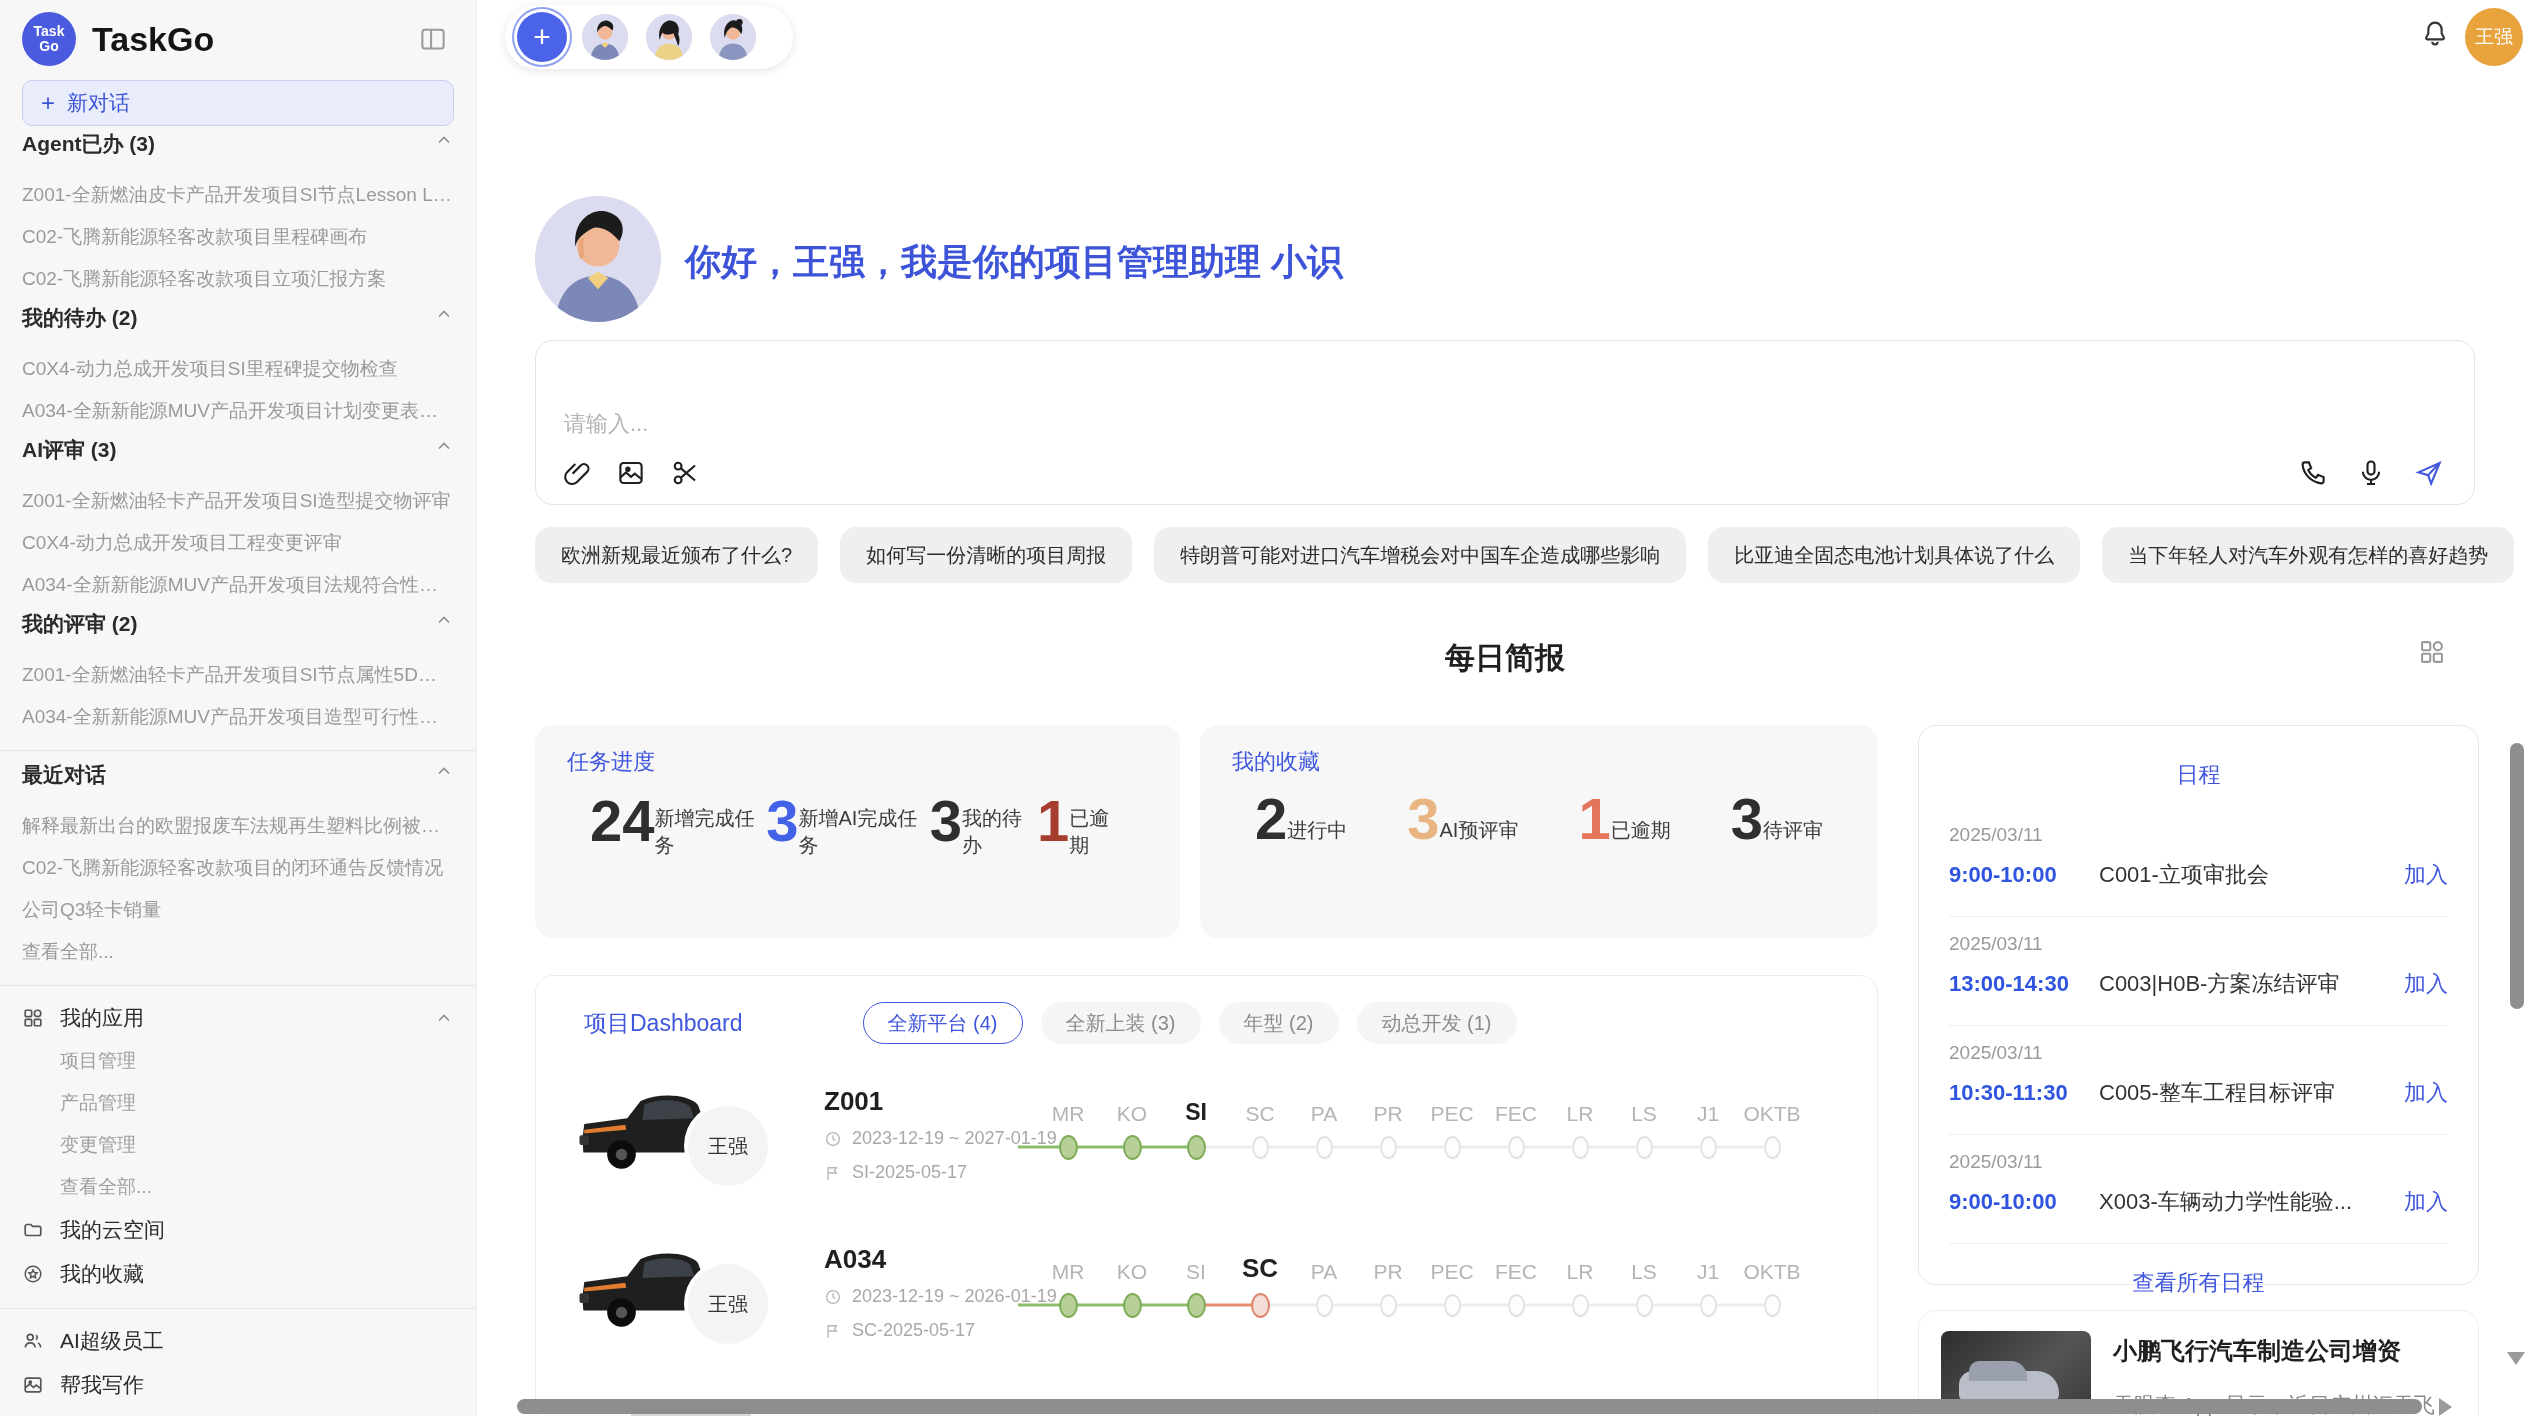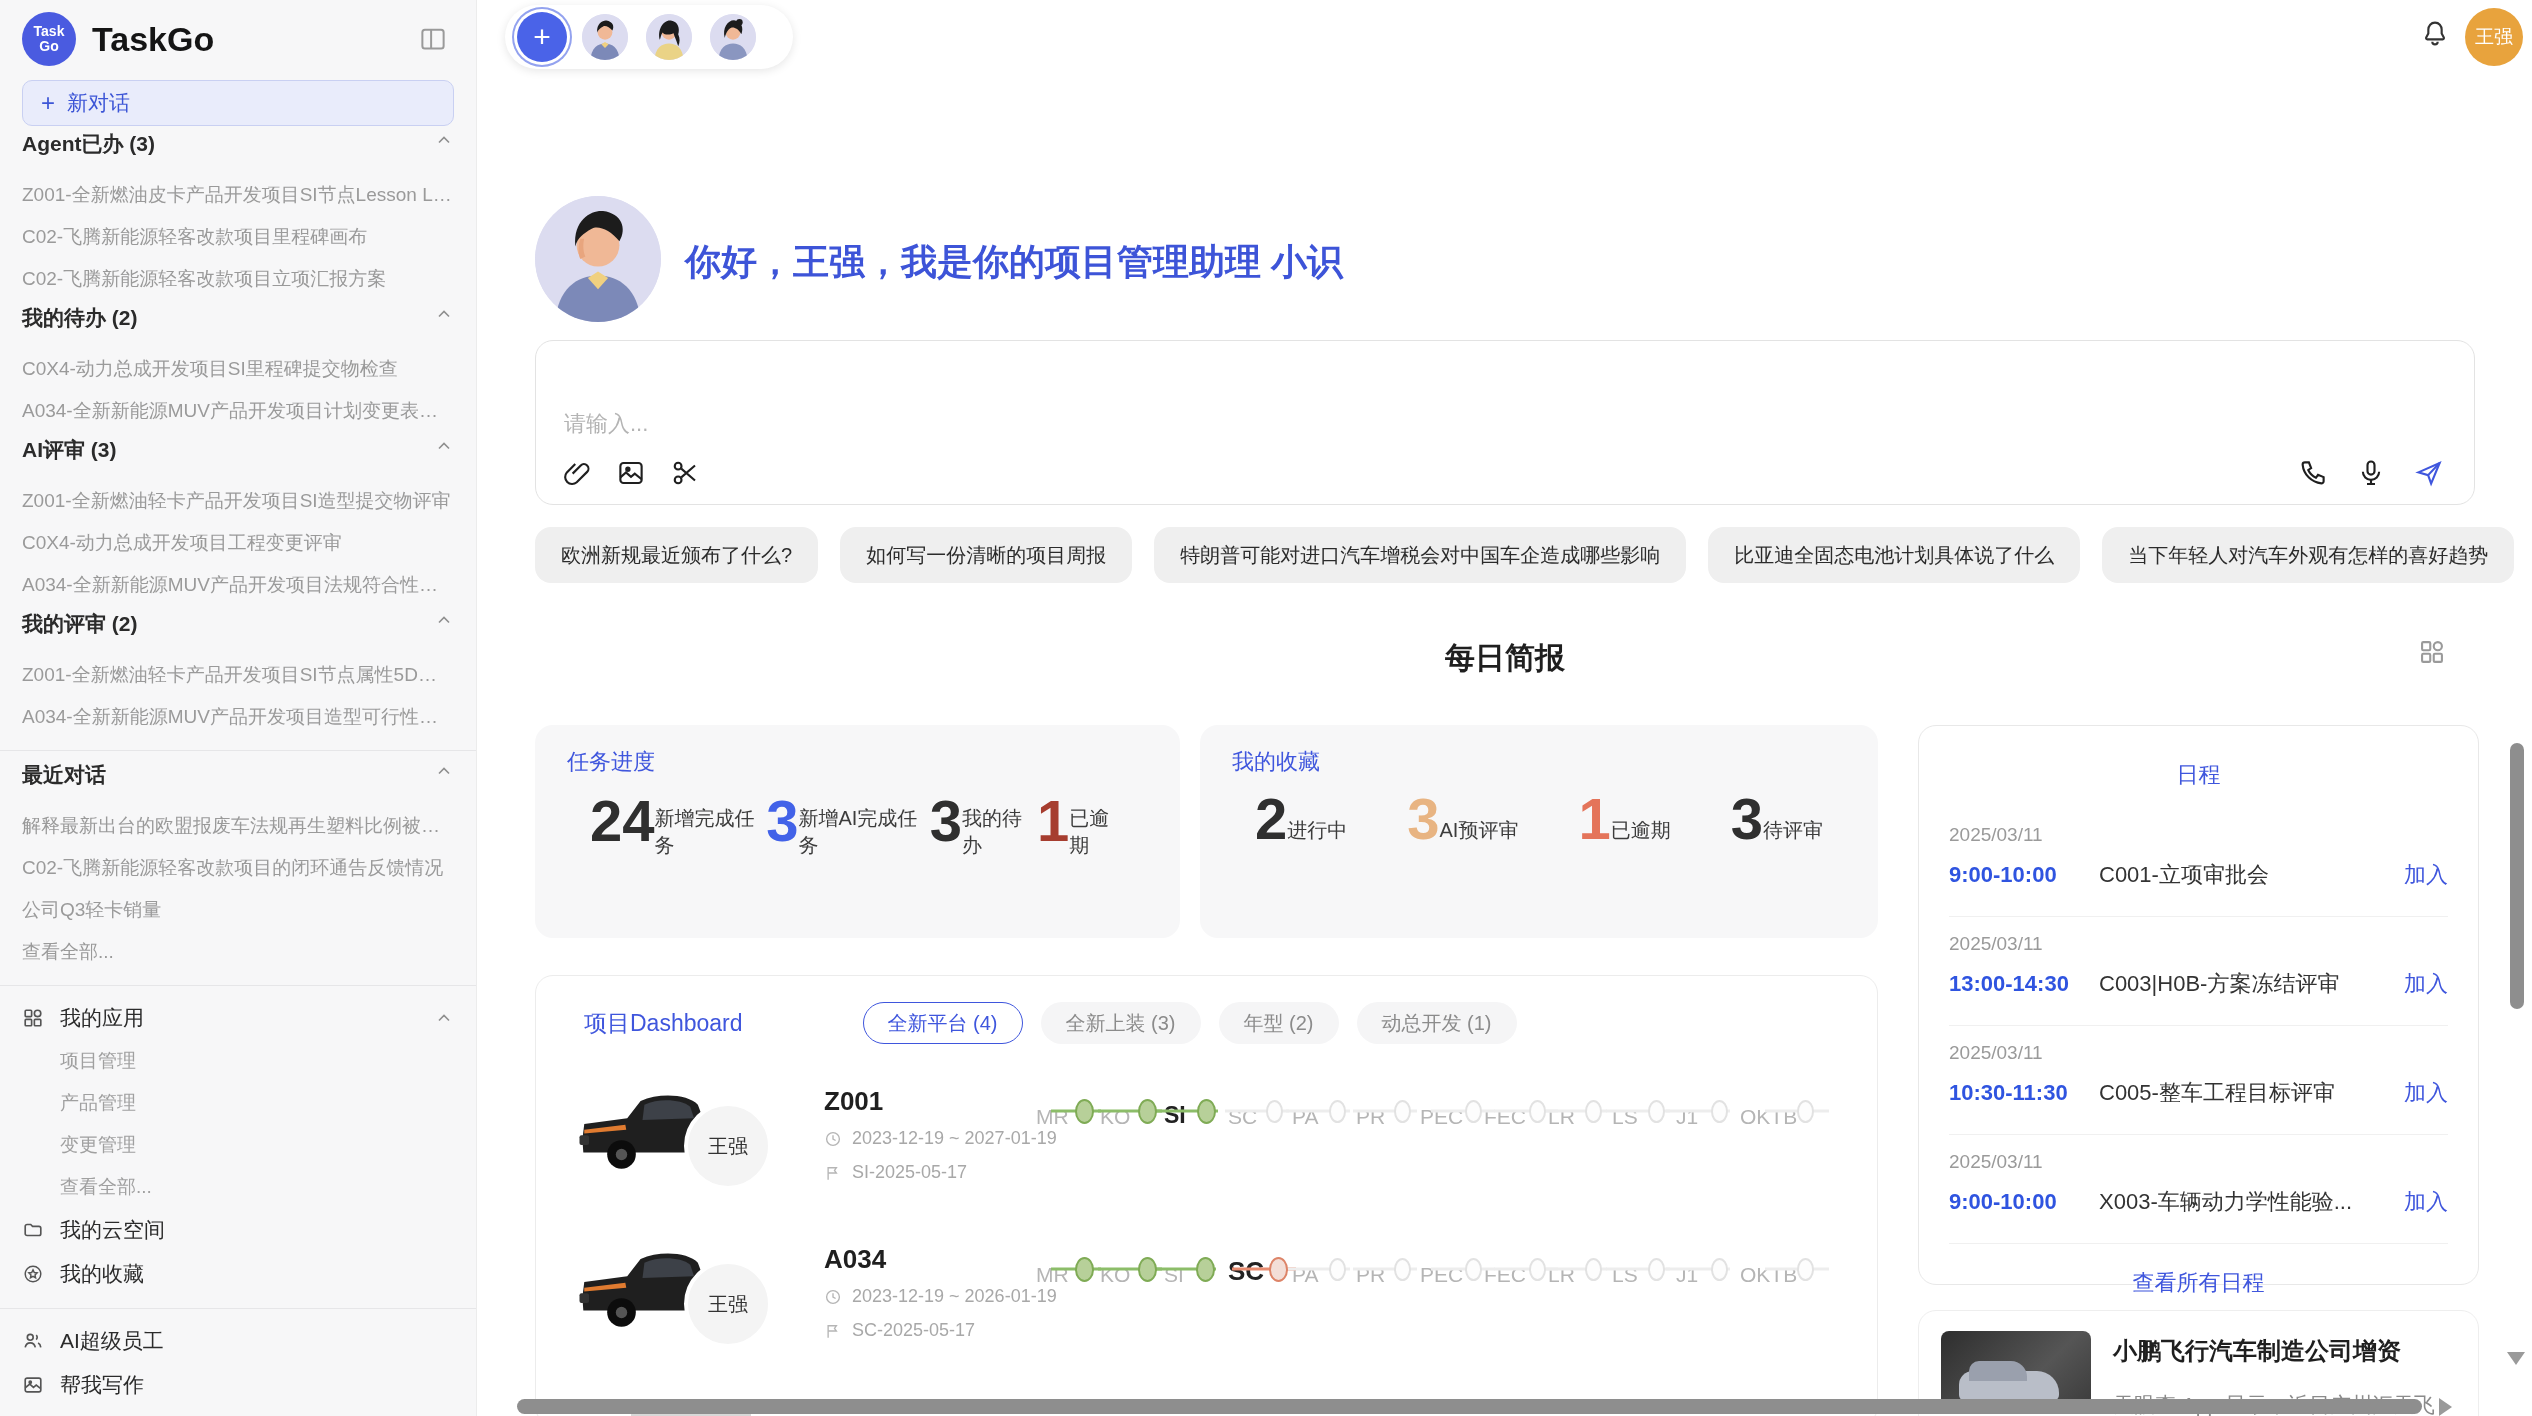--- a/index.html
+++ b/index.html
@@ -100,21 +100,21 @@
   .truck { position:absolute; left:30px; top:-4px; width:195px; height:105px; }
   .owner-badge { position:absolute; left:148px; top:18px; width:88px; height:88px; border-radius:50%;
     background:#f4f4f4; border:4px solid #fff; display:flex; align-items:center; justify-content:center;
     font-size:20px; color:#333; }
   .proj-code { position:absolute; left:288px; top:2px; font-size:26px; font-weight:700; color:#1f1f1f; }
   .proj-meta { position:absolute; left:288px; top:44px; display:flex; align-items:center; gap:10px;
     font-size:18px; color:#a8a8a8; }
   .proj-meta.m2 { top:78px; }
   .proj-meta .mic { width:18px; height:18px; color:#b5b5b5; }
   .ms-track { position:absolute; left:500px; top:6px; display:flex; }
-  .ms-col { width:64px; display:flex; flex-direction:row; align-items:center; }
+  .ms-col { width:64px; display:flex; flex-direction:column; align-items:center; }
   .ms-label { height:36px; display:flex; align-items:flex-end; font-size:21px; color:#b5b5b5; }
   .ms-col.cur .ms-label { color:#222; font-weight:700; font-size:23px; }
   .ms-col.cur-big .ms-label { font-size:26px; }
   .ms-dotbox { position:relative; height:42px; width:100%; display:flex; align-items:center; justify-content:center; }
   .ms-dotbox::before { content:""; position:absolute; left:-32px; width:64px; top:50%; height:3px;
     background:#ededed; transform:translateY(-50%); }
   .ms-col.first .ms-dotbox::before { left:-18px; width:50px; }
   .ms-col.seg-green .ms-dotbox::before { background:#8cbd69; }
   .ms-col.seg-red .ms-dotbox::before { background:#e98c70; }
   .ms-dot { width:17px; height:23px; border-radius:50%; background:#fdfdfd; border:2px solid #e2e2e2; z-index:1; }

